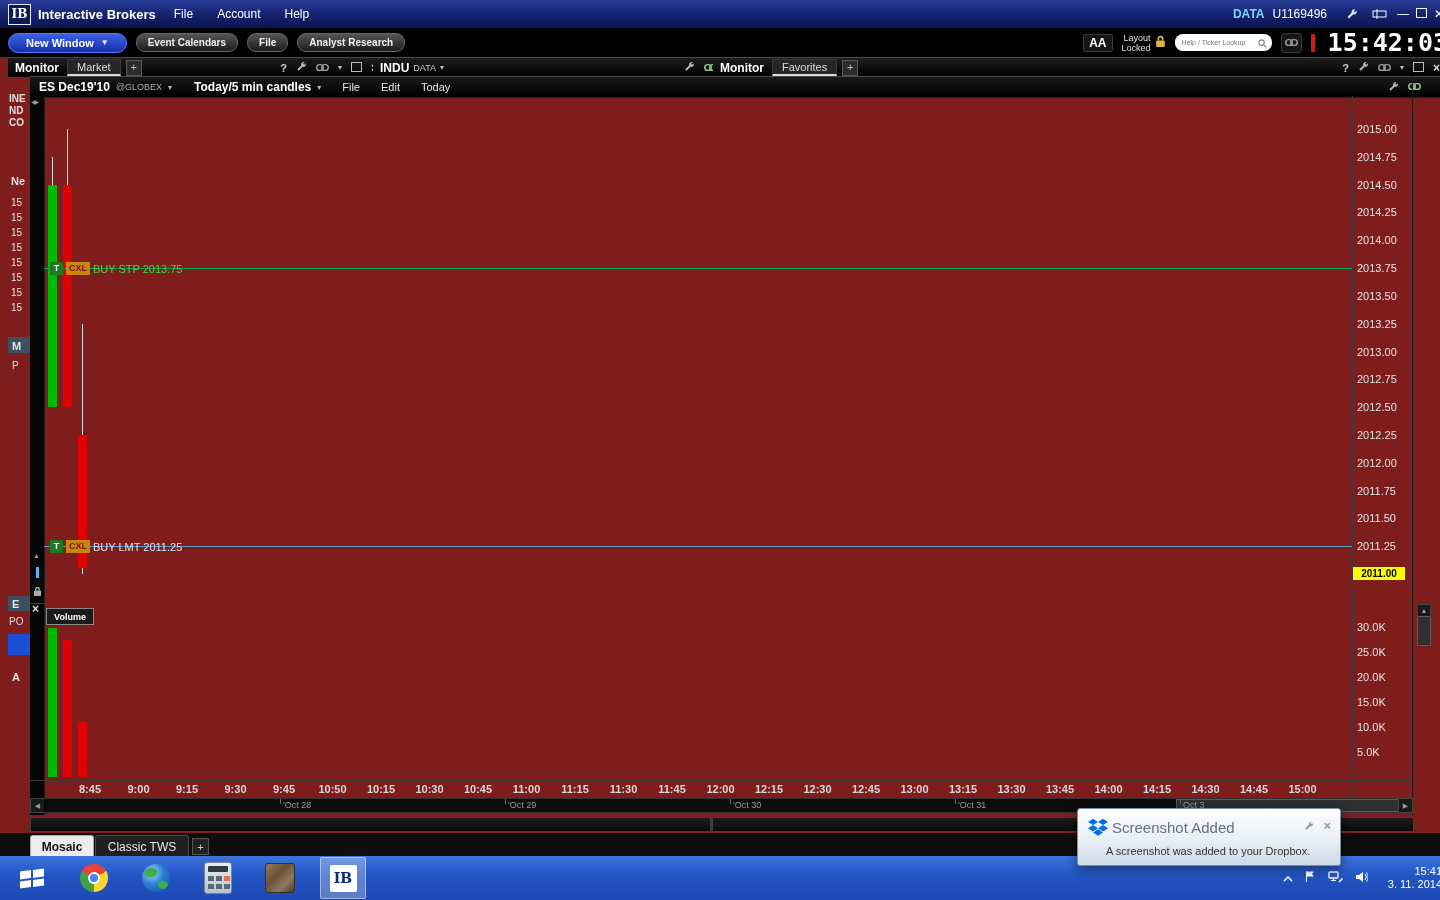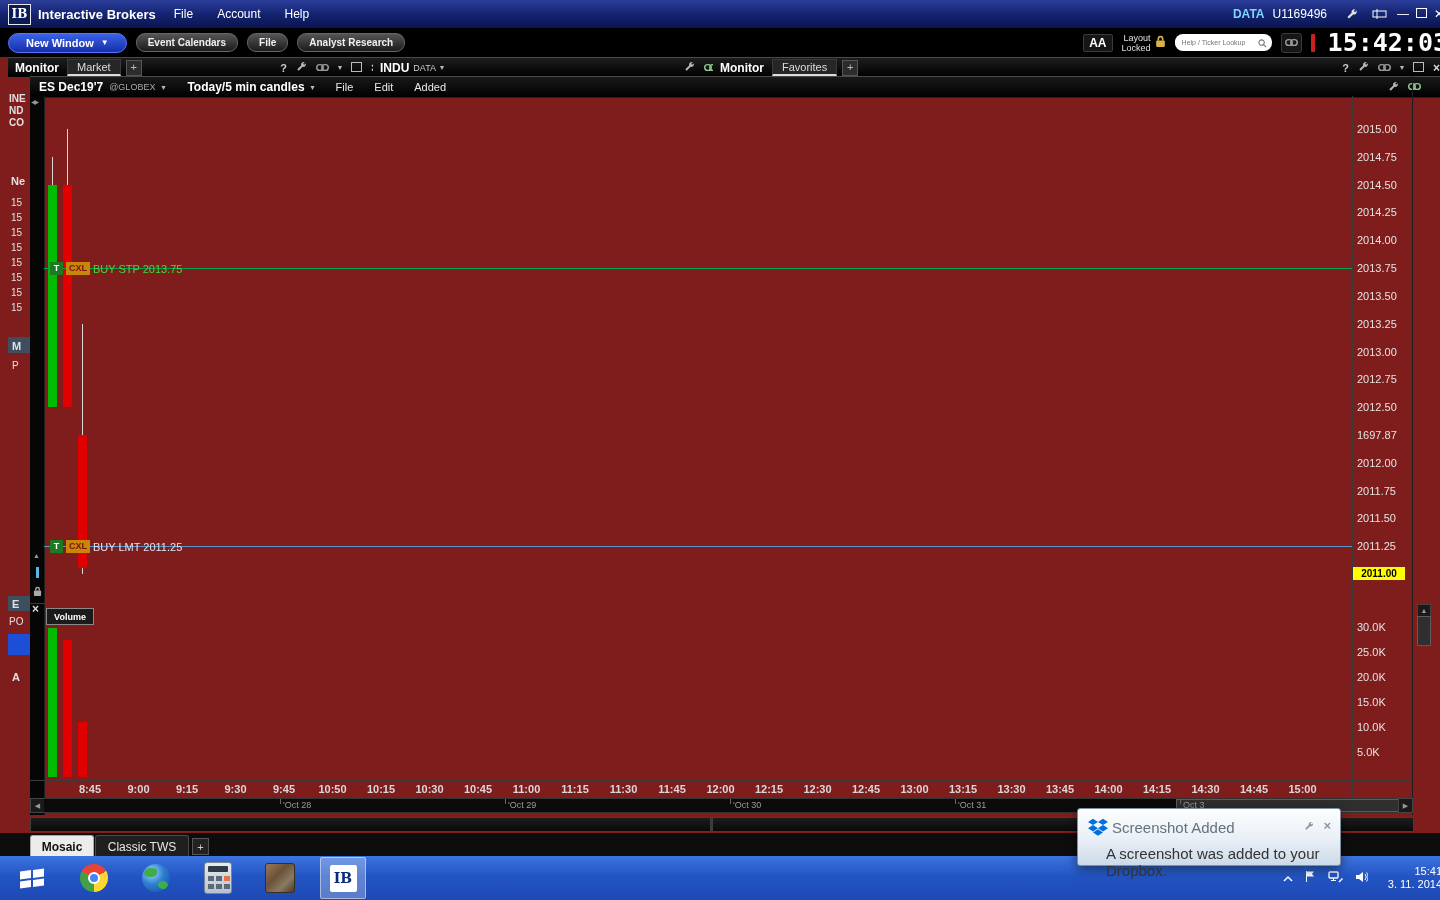--- a/index.html
+++ b/index.html
@@ -85,21 +85,21 @@
   .ib-glyph{width:27px;height:27px;background:#fff;border-radius:2px;color:#0a2a7a;font:bold 14px "DejaVu Serif",serif;display:flex;align-items:center;justify-content:center;}
   .tray{margin-left:auto;display:flex;align-items:center;gap:12px;padding-right:8px;}
   .tray-clock{color:#fff;font-size:11px;text-align:right;line-height:13px;margin-left:8px;}
 
   
   .dropbox-popup{left:1077px;top:808px;width:262px;height:56px;border:1px solid #7e8f9f;border-radius:3px;background:linear-gradient(180deg,#fdfefe 0%,#e8eff6 55%,#ccdae8 100%);box-shadow:0 3px 12px rgba(0,0,0,.5);z-index:60;}
   .db-ico{position:absolute;left:10px;top:9px;}
   .db-title{position:absolute;left:34px;top:10px;font-size:15px;color:#64727e;}
   .db-tools{position:absolute;right:9px;top:8px;display:flex;gap:9px;align-items:center;color:#8a98a6;}
   .db-close{font-size:13px;line-height:10px;font-weight:bold;}
-  .db-msg{position:absolute;left:28px;top:36px;font-size:15px;color:#333;}
+  .db-msg{position:absolute;left:28px;top:36px;font-size:11px;color:#333;}
 </style>
 </head>
 <body>
 
 <div class="screen">
 
   <div class="titlebar abs">
     <div class="ib-logo">IB</div>
     <div class="app-name">Interactive Brokers</div>
     <div class="tb-menu">File</div>
@@ -208,28 +208,28 @@
             <rect x="1" y="2" width="9" height="8" rx="4" fill="none" stroke="#9c9c9c" stroke-width="2"></rect>
             <rect x="8" y="2" width="9" height="8" rx="4" fill="none" stroke="#9c9c9c" stroke-width="2"></rect>
           </svg></span>
       <span class="caret">▾</span>
       <span><span class="max-glyph" style="border-color:#bbb;"></span></span>
       <span class="close-x">×</span>
     </span>
   </div>
 
   <div class="chart-header abs">
-    <span class="sym">ES Dec19'7</span>
+    <span class="sym">ES Dec19'10</span>
     <span class="exch">@GLOBEX</span>
     <span class="caret">▾</span>
     <span class="tf">Today/5 min candles</span>
     <span class="caret">▾</span>
     <span class="chart-menu">File</span>
     <span class="chart-menu">Edit</span>
-    <span class="chart-menu">Added</span>
+    <span class="chart-menu">Today</span>
     <span class="hdr-icons">
       <span><svg width="11" height="11" viewBox="0 0 16 16">
             <path fill="#b8b8b8" d="M14.2 3.4c.5 1.4.2 3-.9 4.1-1 1-2.4 1.3-3.7 1L4 14.1 1.9 12l5.6-5.6c-.3-1.3 0-2.7 1-3.7 1.1-1.1 2.7-1.4 4.1-.9L10.4 4l1.6 1.6 2.2-2.2z"></path>
           </svg></span>
       <span><svg width="13" height="9" viewBox="0 0 18 12">
             <rect x="1" y="2" width="9" height="8" rx="4" fill="none" stroke="#8fc98f" stroke-width="2"></rect>
             <rect x="8" y="2" width="9" height="8" rx="4" fill="none" stroke="#8fc98f" stroke-width="2"></rect>
           </svg></span>
     </span>
   </div>
@@ -271,21 +271,21 @@
       <div style="position: absolute; left: 1357px; top: 150.812px; color: rgb(228, 228, 228); font: 11px &quot;Liberation Sans&quot;, sans-serif;">2014.75</div>
       <div style="position: absolute; left: 1357px; top: 178.625px; color: rgb(228, 228, 228); font: 11px &quot;Liberation Sans&quot;, sans-serif;">2014.50</div>
       <div style="position: absolute; left: 1357px; top: 206.438px; color: rgb(228, 228, 228); font: 11px &quot;Liberation Sans&quot;, sans-serif;">2014.25</div>
       <div style="position: absolute; left: 1357px; top: 234.25px; color: rgb(228, 228, 228); font: 11px &quot;Liberation Sans&quot;, sans-serif;">2014.00</div>
       <div style="position: absolute; left: 1357px; top: 262.062px; color: rgb(228, 228, 228); font: 11px &quot;Liberation Sans&quot;, sans-serif;">2013.75</div>
       <div style="position: absolute; left: 1357px; top: 289.875px; color: rgb(228, 228, 228); font: 11px &quot;Liberation Sans&quot;, sans-serif;">2013.50</div>
       <div style="position: absolute; left: 1357px; top: 317.688px; color: rgb(228, 228, 228); font: 11px &quot;Liberation Sans&quot;, sans-serif;">2013.25</div>
       <div style="position: absolute; left: 1357px; top: 345.5px; color: rgb(228, 228, 228); font: 11px &quot;Liberation Sans&quot;, sans-serif;">2013.00</div>
       <div style="position: absolute; left: 1357px; top: 373.312px; color: rgb(228, 228, 228); font: 11px &quot;Liberation Sans&quot;, sans-serif;">2012.75</div>
       <div style="position: absolute; left: 1357px; top: 401.125px; color: rgb(228, 228, 228); font: 11px &quot;Liberation Sans&quot;, sans-serif;">2012.50</div>
-      <div style="position: absolute; left: 1357px; top: 428.938px; color: rgb(228, 228, 228); font: 11px &quot;Liberation Sans&quot;, sans-serif;">1697.87</div>
+      <div style="position: absolute; left: 1357px; top: 428.938px; color: rgb(228, 228, 228); font: 11px &quot;Liberation Sans&quot;, sans-serif;">2012.25</div>
       <div style="position: absolute; left: 1357px; top: 456.75px; color: rgb(228, 228, 228); font: 11px &quot;Liberation Sans&quot;, sans-serif;">2012.00</div>
       <div style="position: absolute; left: 1357px; top: 484.562px; color: rgb(228, 228, 228); font: 11px &quot;Liberation Sans&quot;, sans-serif;">2011.75</div>
       <div style="position: absolute; left: 1357px; top: 512.375px; color: rgb(228, 228, 228); font: 11px &quot;Liberation Sans&quot;, sans-serif;">2011.50</div>
       <div style="position: absolute; left: 1357px; top: 540.188px; color: rgb(228, 228, 228); font: 11px &quot;Liberation Sans&quot;, sans-serif;">2011.25</div>
       <div style="position: absolute; left: 1357px; top: 568px; color: rgb(228, 228, 228); font: 11px &quot;Liberation Sans&quot;, sans-serif;">2011.00</div>
       <div style="position: absolute; left: 1357px; top: 621px; color: rgb(228, 228, 228); font: 11px &quot;Liberation Sans&quot;, sans-serif;">30.0K</div>
       <div style="position: absolute; left: 1357px; top: 646px; color: rgb(228, 228, 228); font: 11px &quot;Liberation Sans&quot;, sans-serif;">25.0K</div>
       <div style="position: absolute; left: 1357px; top: 671px; color: rgb(228, 228, 228); font: 11px &quot;Liberation Sans&quot;, sans-serif;">20.0K</div>
       <div style="position: absolute; left: 1357px; top: 696px; color: rgb(228, 228, 228); font: 11px &quot;Liberation Sans&quot;, sans-serif;">15.0K</div>
       <div style="position: absolute; left: 1357px; top: 721px; color: rgb(228, 228, 228); font: 11px &quot;Liberation Sans&quot;, sans-serif;">10.0K</div>

